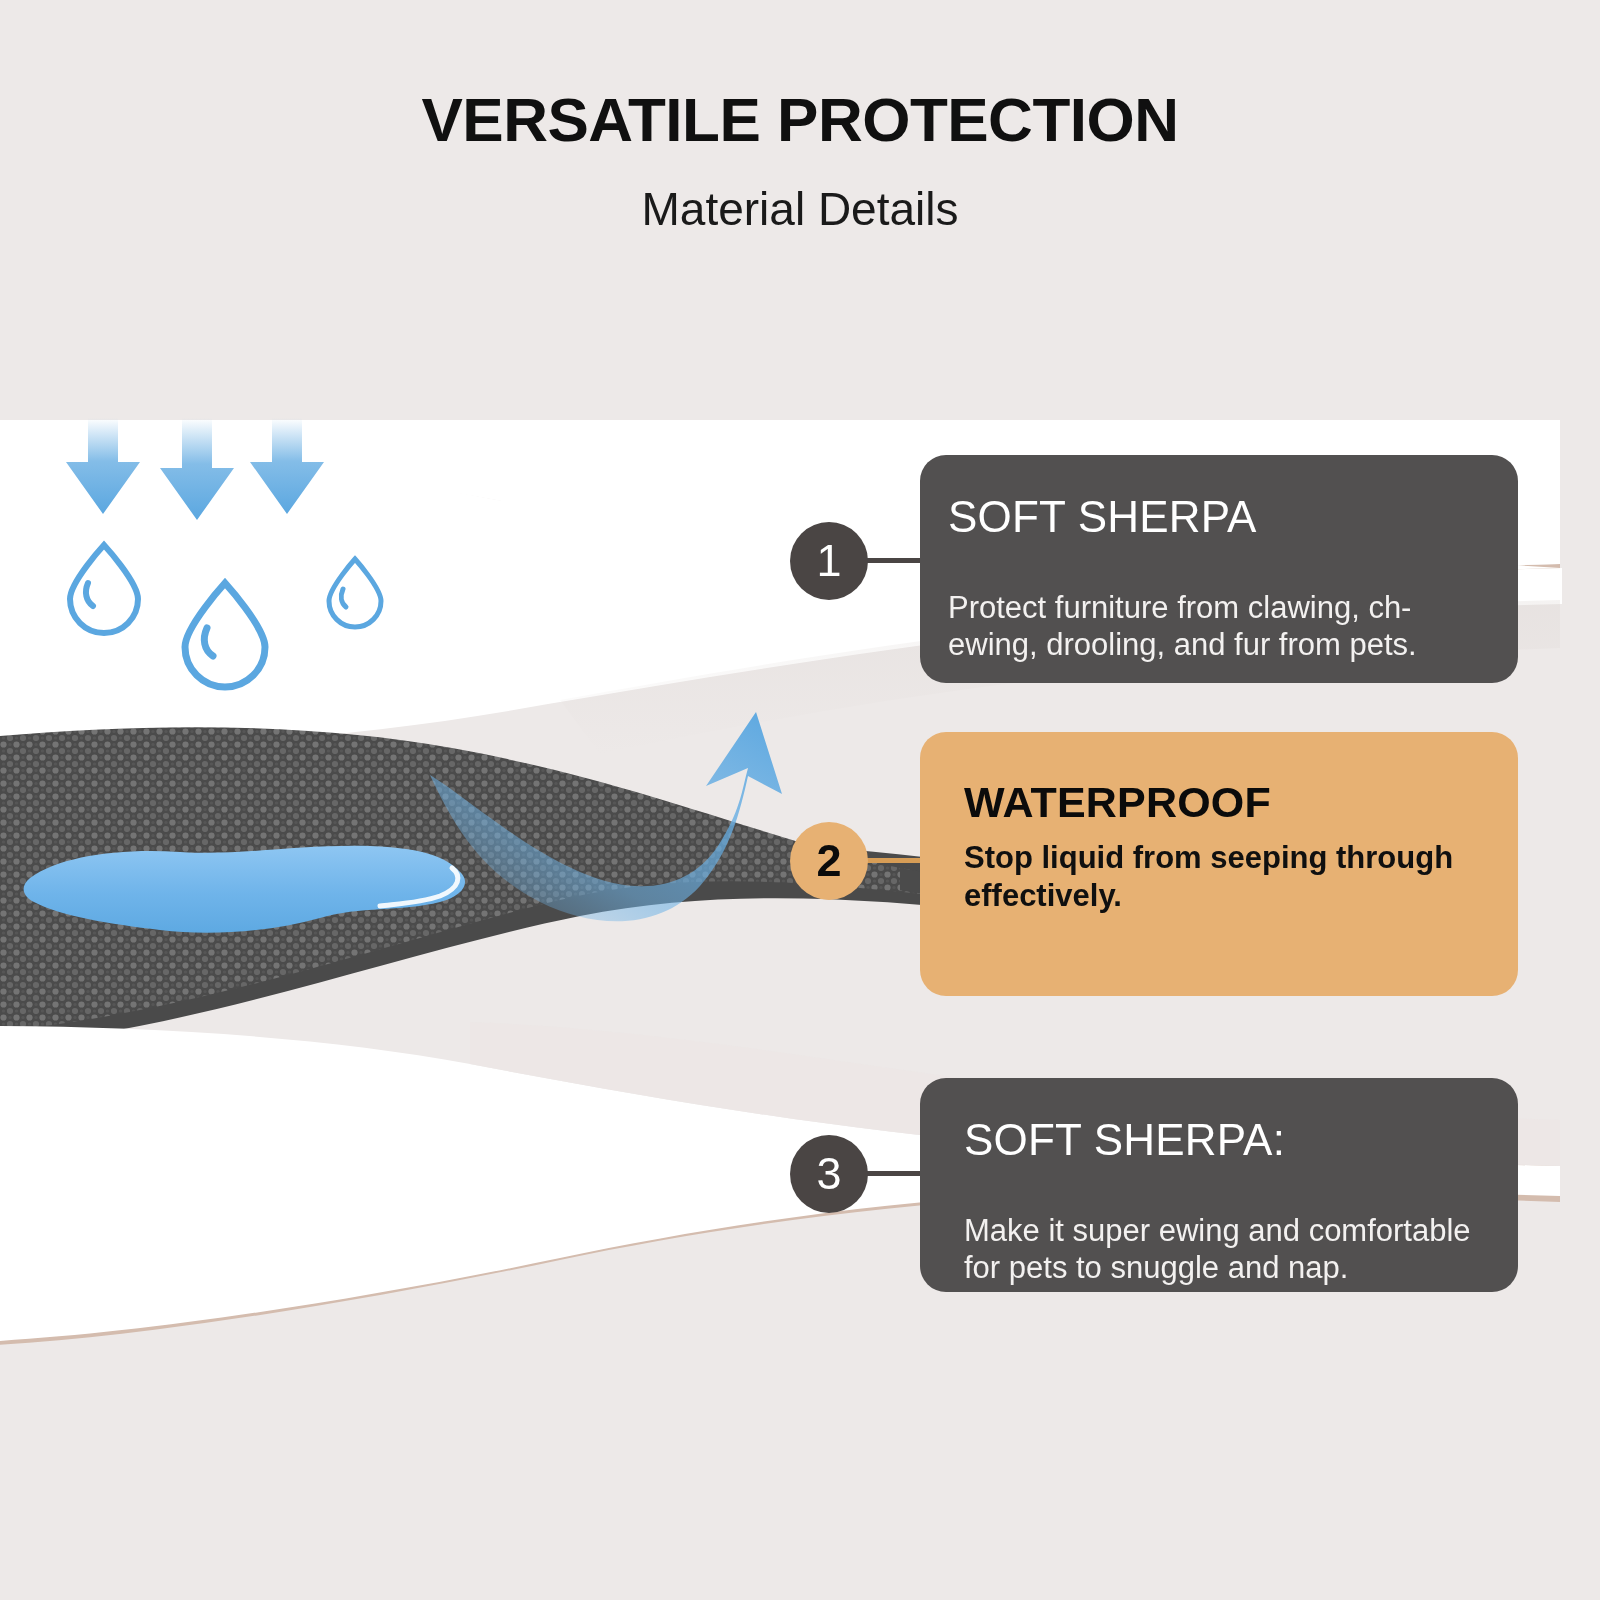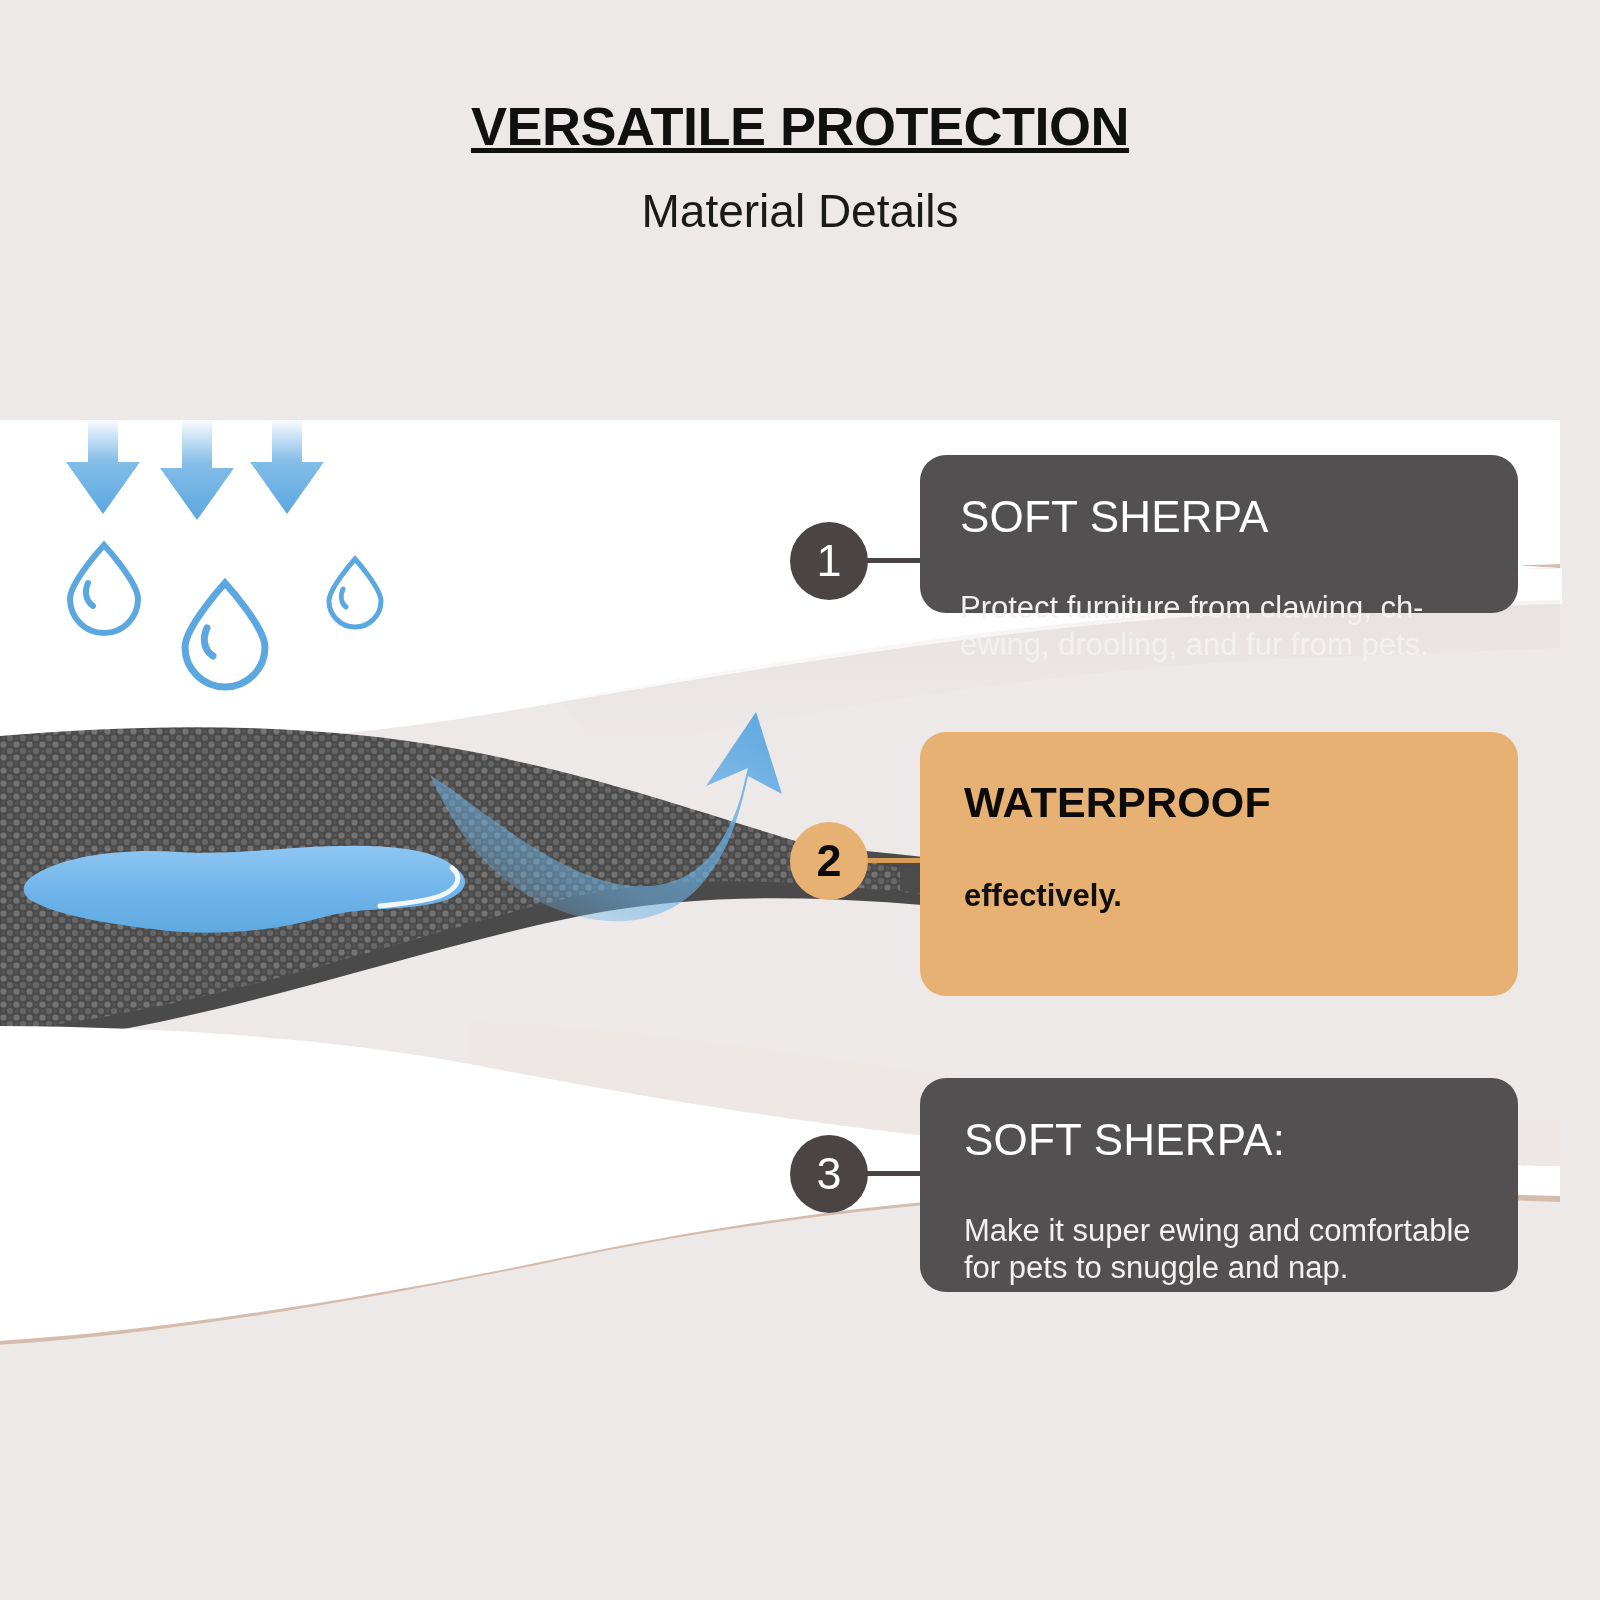--- a/index.html
+++ b/index.html
@@ -22,29 +22,28 @@
   
   .header {
     position: absolute;
     top: 0;
     left: 0;
     width: 1600px;
     text-align: center;
     z-index: 40;
   }
   .title {
-    margin: 14px;
+    margin: 4px;
     padding-top: 84px;
-    font-size: 54px;
+    font-size: 62px;
     font-weight: 700;
     letter-spacing: -0.5px;
     color: #101010;
     font-family: "Liberation Sans", sans-serif;
     line-height: 1.04;
-    text-decoration: underline;
   }
   .subtitle {
     margin: 16px;
     padding-top: 14px;
     font-size: 46px;
     font-weight: 400;
     color: #1a1a1a;
     font-family: "Liberation Sans", sans-serif;
   }
 
@@ -63,23 +62,23 @@
   .card {
     position: absolute;
     border-radius: 26px;
     box-sizing: border-box;
     z-index: 30;
   }
   .card-1 {
     left: 920px;
     top: 455px;
     width: 598px;
-    height: 158px;
+    height: 228px;
     background: #525050;
-    padding: 38px 40px 0 40px;
+    padding: 38px 40px 0 28px;
   }
   .card-2 {
     left: 920px;
     top: 732px;
     width: 598px;
     height: 264px;
     background: #e7b173;
     padding: 46px 40px 17px 44px;
   }
   .card-3 {
@@ -289,21 +288,21 @@
       <span>Protect furniture from clawing, ch-</span><br>
       <span>ewing, drooling, and fur from pets.</span>
     </p>
   </div>
 
   <div class="card card-2">
     <h2 class="card-title">
       <span>WATERPROOF</span><br>
     </h2>
     <p class="card-body">
-      <br>
+      <span>Stop liquid from seeping through</span><br>
       <span>effectively.</span>
     </p>
   </div>
 
   <div class="card card-3">
     <h2 class="card-title">SOFT SHERPA:</h2>
     <p class="card-body">
       <span>Make it super ewing and comfortable</span><br>
       <span>for pets to snuggle and nap.</span>
     </p>

